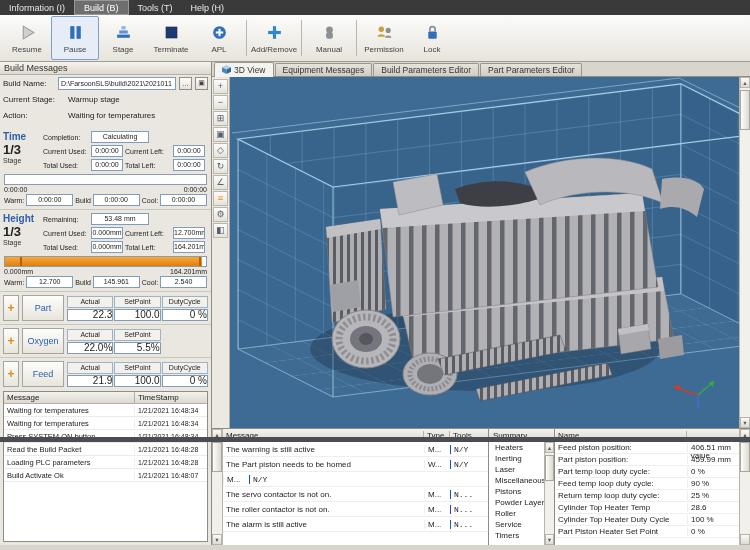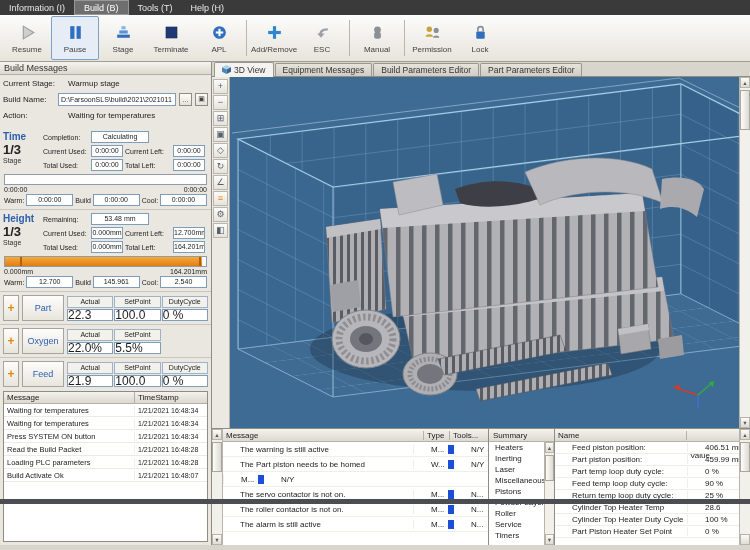--- a/index.html
+++ b/index.html
@@ -1,17 +1,17 @@
 <!DOCTYPE html>
 <html><head>
 <meta charset="utf-8">
 <style>
   *{margin:0;padding:0;box-sizing:border-box;}
   body{width:750px;height:550px;overflow:hidden;font-family:"Liberation Sans",sans-serif;background:#d8d5cc;}
-  #app{position:relative;width:750px;height:504px;background:#14532d;color:#1c1c1c;font-size:9px;}
+  #app{position:relative;width:750px;height:442px;background:#14532d;color:#1c1c1c;font-size:9px;}
 
   
   .menubar{display:flex;height:15px;background:#3a3a3a;color:#e8e8e8;font-size:9px;align-items:stretch;}
   .menu-item{padding:0 9px;display:flex;align-items:center;cursor:default;}
   .menu-item.active{background:#6e6e6e;border:1px solid #979797;color:#fff;}
 
   
   .toolbar{height:47px;background:linear-gradient(#fcfcfb,#e7e4db);border-bottom:1px solid #9f9c93;display:flex;align-items:stretch;padding:1px 3px;}
   .tool-btn{width:48px;display:flex;flex-direction:column;align-items:center;justify-content:center;gap:1px;border:1px solid transparent;border-radius:2px;}
   .tool-btn.pressed{border:1px solid #7ea0c4;background:#e6edf6;}
@@ -47,21 +47,21 @@
   .range-row{display:flex;justify-content:space-between;padding:0 4px;font-size:7px;color:#222;flex:0 0 auto;}
   .wbc{display:flex;align-items:center;gap:2px;padding:1px 4px 2px;flex:0 0 auto;}
   .wlbl{font-size:7px;flex:0 0 auto;}
   .wbox{flex:1;background:#fff;border:1px solid #7f9db9;font-size:7px;height:12px;line-height:10px;text-align:center;}
 
   .chan{display:flex;align-items:center;padding:2px 3px;gap:3px;flex:0 0 auto;}
   .plus-btn{width:16px;height:26px;background:linear-gradient(#fdfdfc,#e8e5dc);border:1px solid #a7a49b;display:flex;align-items:center;justify-content:center;color:#e8860d;font-weight:bold;font-size:12px;}
   .chan-name{width:42px;height:26px;background:linear-gradient(#fdfdfc,#e8e5dc);border:1px solid #a7a49b;color:#2b5fae;display:flex;align-items:center;justify-content:center;font-size:9px;}
   .chan-table{flex:1;display:grid;grid-template-columns:1fr 1fr 1fr;grid-auto-rows:12px;gap:1px;}
   .cth{background:#f2f1ec;border:1px solid #9fb2c6;font-size:7px;text-align:center;line-height:10px;color:#222;}
-  .ctd{background:#fff;border:1px solid #7f9db9;font-size:12px;text-align:left;line-height:10px;}
+  .ctd{background:#fff;border:1px solid #7f9db9;font-size:10px;text-align:right;line-height:10px;}
   .ghost{border:none;background:transparent;}
 
   .log{flex:1;margin:2px 3px 3px;background:#fff;border:1px solid #8f8c84;display:flex;flex-direction:column;overflow:hidden;}
   .log-head{display:flex;background:linear-gradient(#f3f2ed,#dcd8cf);border-bottom:1px solid #b3b0a7;flex:0 0 auto;}
   .log-head .c1{flex:1;padding:1px 3px;font-size:8px;border-right:1px solid #b3b0a7;}
   .log-head .c2{width:72px;padding:1px 3px;font-size:8px;}
   .log-row{display:flex;height:13px;align-items:center;border-bottom:1px solid #eceae4;flex:0 0 auto;}
   .log-row .c1{flex:1;padding:0 3px;font-size:7.5px;white-space:nowrap;overflow:hidden;border-right:1px solid #f0eee8;}
   .log-row .c2{width:72px;padding:0 3px;font-size:7px;white-space:nowrap;overflow:hidden;}
 
@@ -86,22 +86,22 @@
   .sb-track{flex:1;position:relative;}
   .sb-thumb{position:absolute;left:0;right:0;background:linear-gradient(90deg,#fdfdfc,#dcd9d0);border:1px solid #a9a69c;}
 
   
   .bottom{height:117px;display:flex;border-top:1px solid #8f8c84;background:#e9e6df;flex:0 0 auto;}
   .alerts{width:277px;display:flex;border-right:1px solid #8f8c84;background:#fff;}
   .alerts-table{flex:1;display:flex;flex-direction:column;overflow:hidden;}
   .thead{display:flex;background:linear-gradient(#f4f3ee,#dcd9d0);border-bottom:1px solid #b5b2a8;flex:0 0 auto;height:13px;align-items:center;}
   .th{font-size:8px;padding:0 3px;border-right:1px solid #b5b2a8;white-space:nowrap;overflow:hidden;}
   .alert-row{display:flex;height:15px;align-items:center;border-bottom:1px solid #f0eee8;flex:0 0 auto;}
-  .td{font-size:8px;padding:0 17px;white-space:nowrap;overflow:hidden;}
-  .amsg{flex:1;} .atype{width:26px;border-left:1px solid #f0eee8;} .aack{width:38px;border-left:6px solid #1d4ed8;}
+  .td{font-size:8px;padding:0 3px;white-space:nowrap;overflow:hidden;}
+  .amsg{flex:1;} .atype{width:26px;border-left:1px solid #f0eee8;} .aack{width:38px;border-left:1px solid #1d4ed8;font-family:Liberation Mono, monospace;}
   .amsg-h{flex:1;} .atype-h{width:26px;} .aack-h{width:38px;border-right:none;}
 
   .summary{width:66px;display:flex;flex-direction:column;border-right:1px solid #8f8c84;background:#fff;overflow:hidden;}
   .sum-head{height:13px;background:linear-gradient(#f4f3ee,#dcd9d0);border-bottom:1px solid #b5b2a8;font-size:8px;padding:0 4px;display:flex;align-items:center;flex:0 0 auto;}
   .summary-body{flex:1;display:flex;overflow:hidden;}
   .sum-list{flex:1;overflow:hidden;}
   .sum-item{height:11px;display:flex;align-items:center;padding-left:6px;font-size:8px;white-space:nowrap;overflow:hidden;}
 
   .params{flex:1;display:flex;background:#fff;overflow:hidden;}
   .params-table{flex:1;display:flex;flex-direction:column;overflow:hidden;}
@@ -160,26 +160,20 @@
       <span class="tool-label">APL</span>
     </div>
     <div class="tool-sep"></div>
     <div class="tool-btn">
       <span><svg viewBox="0 0 18 18" width="19" height="19">
             <rect x="7.5" y="3" width="3" height="12" fill="#2f86d0"></rect>
             <rect x="3" y="7.5" width="12" height="3" fill="#2f86d0"></rect>
           </svg></span>
       <span class="tool-label">Add/Remove</span>
     </div>
-    <div class="tool-btn">
-      <span><svg viewBox="0 0 18 18" width="19" height="19">
-            <path d="M14,5 C8,5 6,8 6,10 L4,10 L7.5,14 L11,10 L8.5,10 C8.5,8.5 10,7 14,7 Z" fill="#9aa0a8"></path>
-          </svg></span>
-      <span class="tool-label">ESC</span>
-    </div>
     <div class="tool-sep"></div>
     <div class="tool-btn">
       <span><svg viewBox="0 0 18 18" width="19" height="19">
             <circle cx="9" cy="6.5" r="3.2" fill="#8a9096"></circle>
             <rect x="5.8" y="8.5" width="6.4" height="6.5" rx="2" fill="#8a9096"></rect>
           </svg></span>
       <span class="tool-label">Manual</span>
     </div>
     <div class="tool-sep"></div>
     <div class="tool-btn">
@@ -196,29 +190,29 @@
             <rect x="5" y="8" width="8" height="7" rx="1" fill="#2f6fbe"></rect>
             <path d="M6.5,8 V6 a2.5,2.5 0 0 1 5,0 V8" fill="none" stroke="#8a9096" stroke-width="1.6"></path>
           </svg></span>
       <span class="tool-label">Lock</span>
     </div>
   </div>
 
   <div class="left-panel">
     <div class="panel-title">Build Messages</div>
 
-    <div class="field-row">
-      <span class="lbl w62">Current Stage:</span>
-      <span class="val">Warmup stage</span>
-    </div>
     <div class="field-row">
       <span class="lbl w56">Build Name:</span>
       <span class="input">D:\FarsoonSLS\build\2021\2021011</span>
       <span class="mini-btn">...</span>
       <span class="mini-btn">▣</span>
+    </div>
+    <div class="field-row">
+      <span class="lbl w62">Current Stage:</span>
+      <span class="val">Warmup stage</span>
     </div>
     <div class="field-row">
       <span class="lbl w62">Action:</span>
       <span class="val">Waiting for temperatures</span>
     </div>
     <div class="spacer"></div>
 
     <div class="section">
       <div class="sec-side">
         <span class="sec-title">Time</span>

